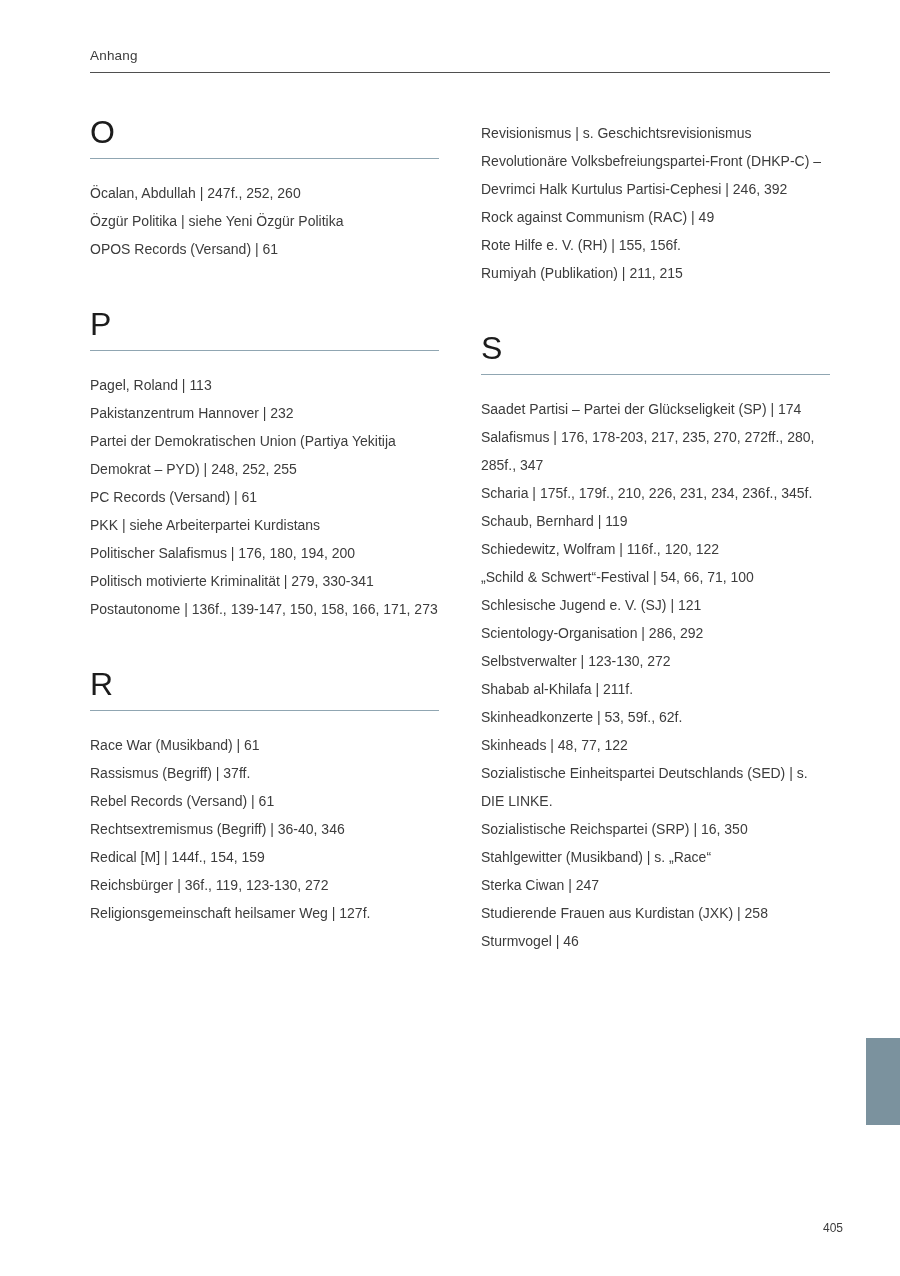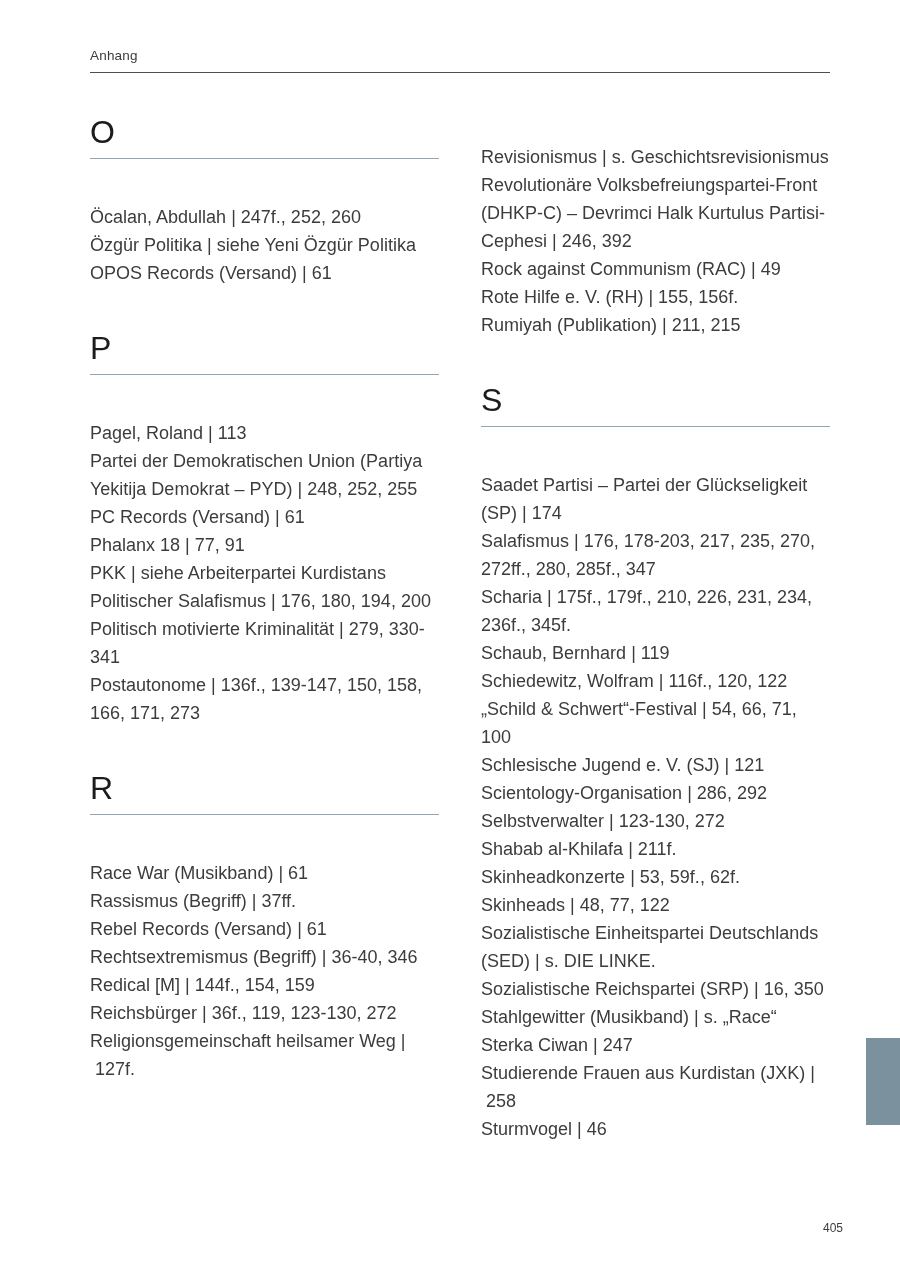--- a/index.html
+++ b/index.html
@@ -18,21 +18,21 @@
   main.cols{display:flex;justify-content:space-between;margin-top:42px;}
   .col{width:349px;}
   section.index-section{display:block;}
   .col > section + section{margin-top:44px;}
   .letter{
     font-size:32px;line-height:34px;font-weight:400;color:#1c1c1c;
     padding-bottom:9px;border-bottom:1px solid #90a6b2;
   }
   .entries{
     padding-top:20px;
-    font-size:18px;line-height:28px;color:#3c3c3c;margin-top:24px;
+    font-size:14px;line-height:28px;color:#3c3c3c;
   }
   section.continuation .entries{padding-top:4px;}
   .entry{margin:0;}
   .entry .sep{color:#3c3c3c;}
   .pagenum{
     position:absolute;top:1221px;right:57px;
     font-size:12px;color:#3c3c3c;
   }
   .thumb-tab{
     position:absolute;top:1038px;right:0;
@@ -54,23 +54,23 @@
             <div class="entries">
               <div class="entry"><span class="term">Öcalan, Abdullah</span> <span class="sep">|</span>&nbsp;<span class="pages">247f., 252, 260</span></div>
               <div class="entry"><span class="term">Özgür Politika</span> <span class="sep">|</span>&nbsp;<span class="pages">siehe Yeni Özgür Politika</span></div>
               <div class="entry"><span class="term">OPOS Records (Versand)</span> <span class="sep">|</span>&nbsp;<span class="pages">61</span></div>
             </div>
           </section>
           <section class="index-section">
             <div class="letter" style="border-bottom-color: rgb(144, 166, 178);">P</div>
             <div class="entries">
               <div class="entry"><span class="term">Pagel, Roland</span> <span class="sep">|</span>&nbsp;<span class="pages">113</span></div>
+              <div class="entry"><span class="term">Pakistanzentrum Hannover</span> <span class="sep">|</span>&nbsp;<span class="pages">232</span></div>
               <div class="entry"><span class="term">Partei der Demokratischen Union (Partiya Yekitija Demokrat – PYD)</span> <span class="sep">|</span>&nbsp;<span class="pages">248, 252, 255</span></div>
               <div class="entry"><span class="term">PC Records (Versand)</span> <span class="sep">|</span>&nbsp;<span class="pages">61</span></div>
-              <div class="entry"><span class="term">Phalanx 18</span> <span class="sep">|</span>&nbsp;<span class="pages">77, 91</span></div>
               <div class="entry"><span class="term">PKK</span> <span class="sep">|</span>&nbsp;<span class="pages">siehe Arbeiterpartei Kurdistans</span></div>
               <div class="entry"><span class="term">Politischer Salafismus</span> <span class="sep">|</span>&nbsp;<span class="pages">176, 180, 194, 200</span></div>
               <div class="entry"><span class="term">Politisch motivierte Kriminalität</span> <span class="sep">|</span>&nbsp;<span class="pages">279, 330-341</span></div>
               <div class="entry"><span class="term">Postautonome</span> <span class="sep">|</span>&nbsp;<span class="pages">136f., 139-147, 150, 158, 166, 171, 273</span></div>
             </div>
           </section>
           <section class="index-section">
             <div class="letter" style="border-bottom-color: rgb(144, 166, 178);">R</div>
             <div class="entries">
               <div class="entry"><span class="term">Race War (Musikband)</span> <span class="sep">|</span>&nbsp;<span class="pages">61</span></div>

